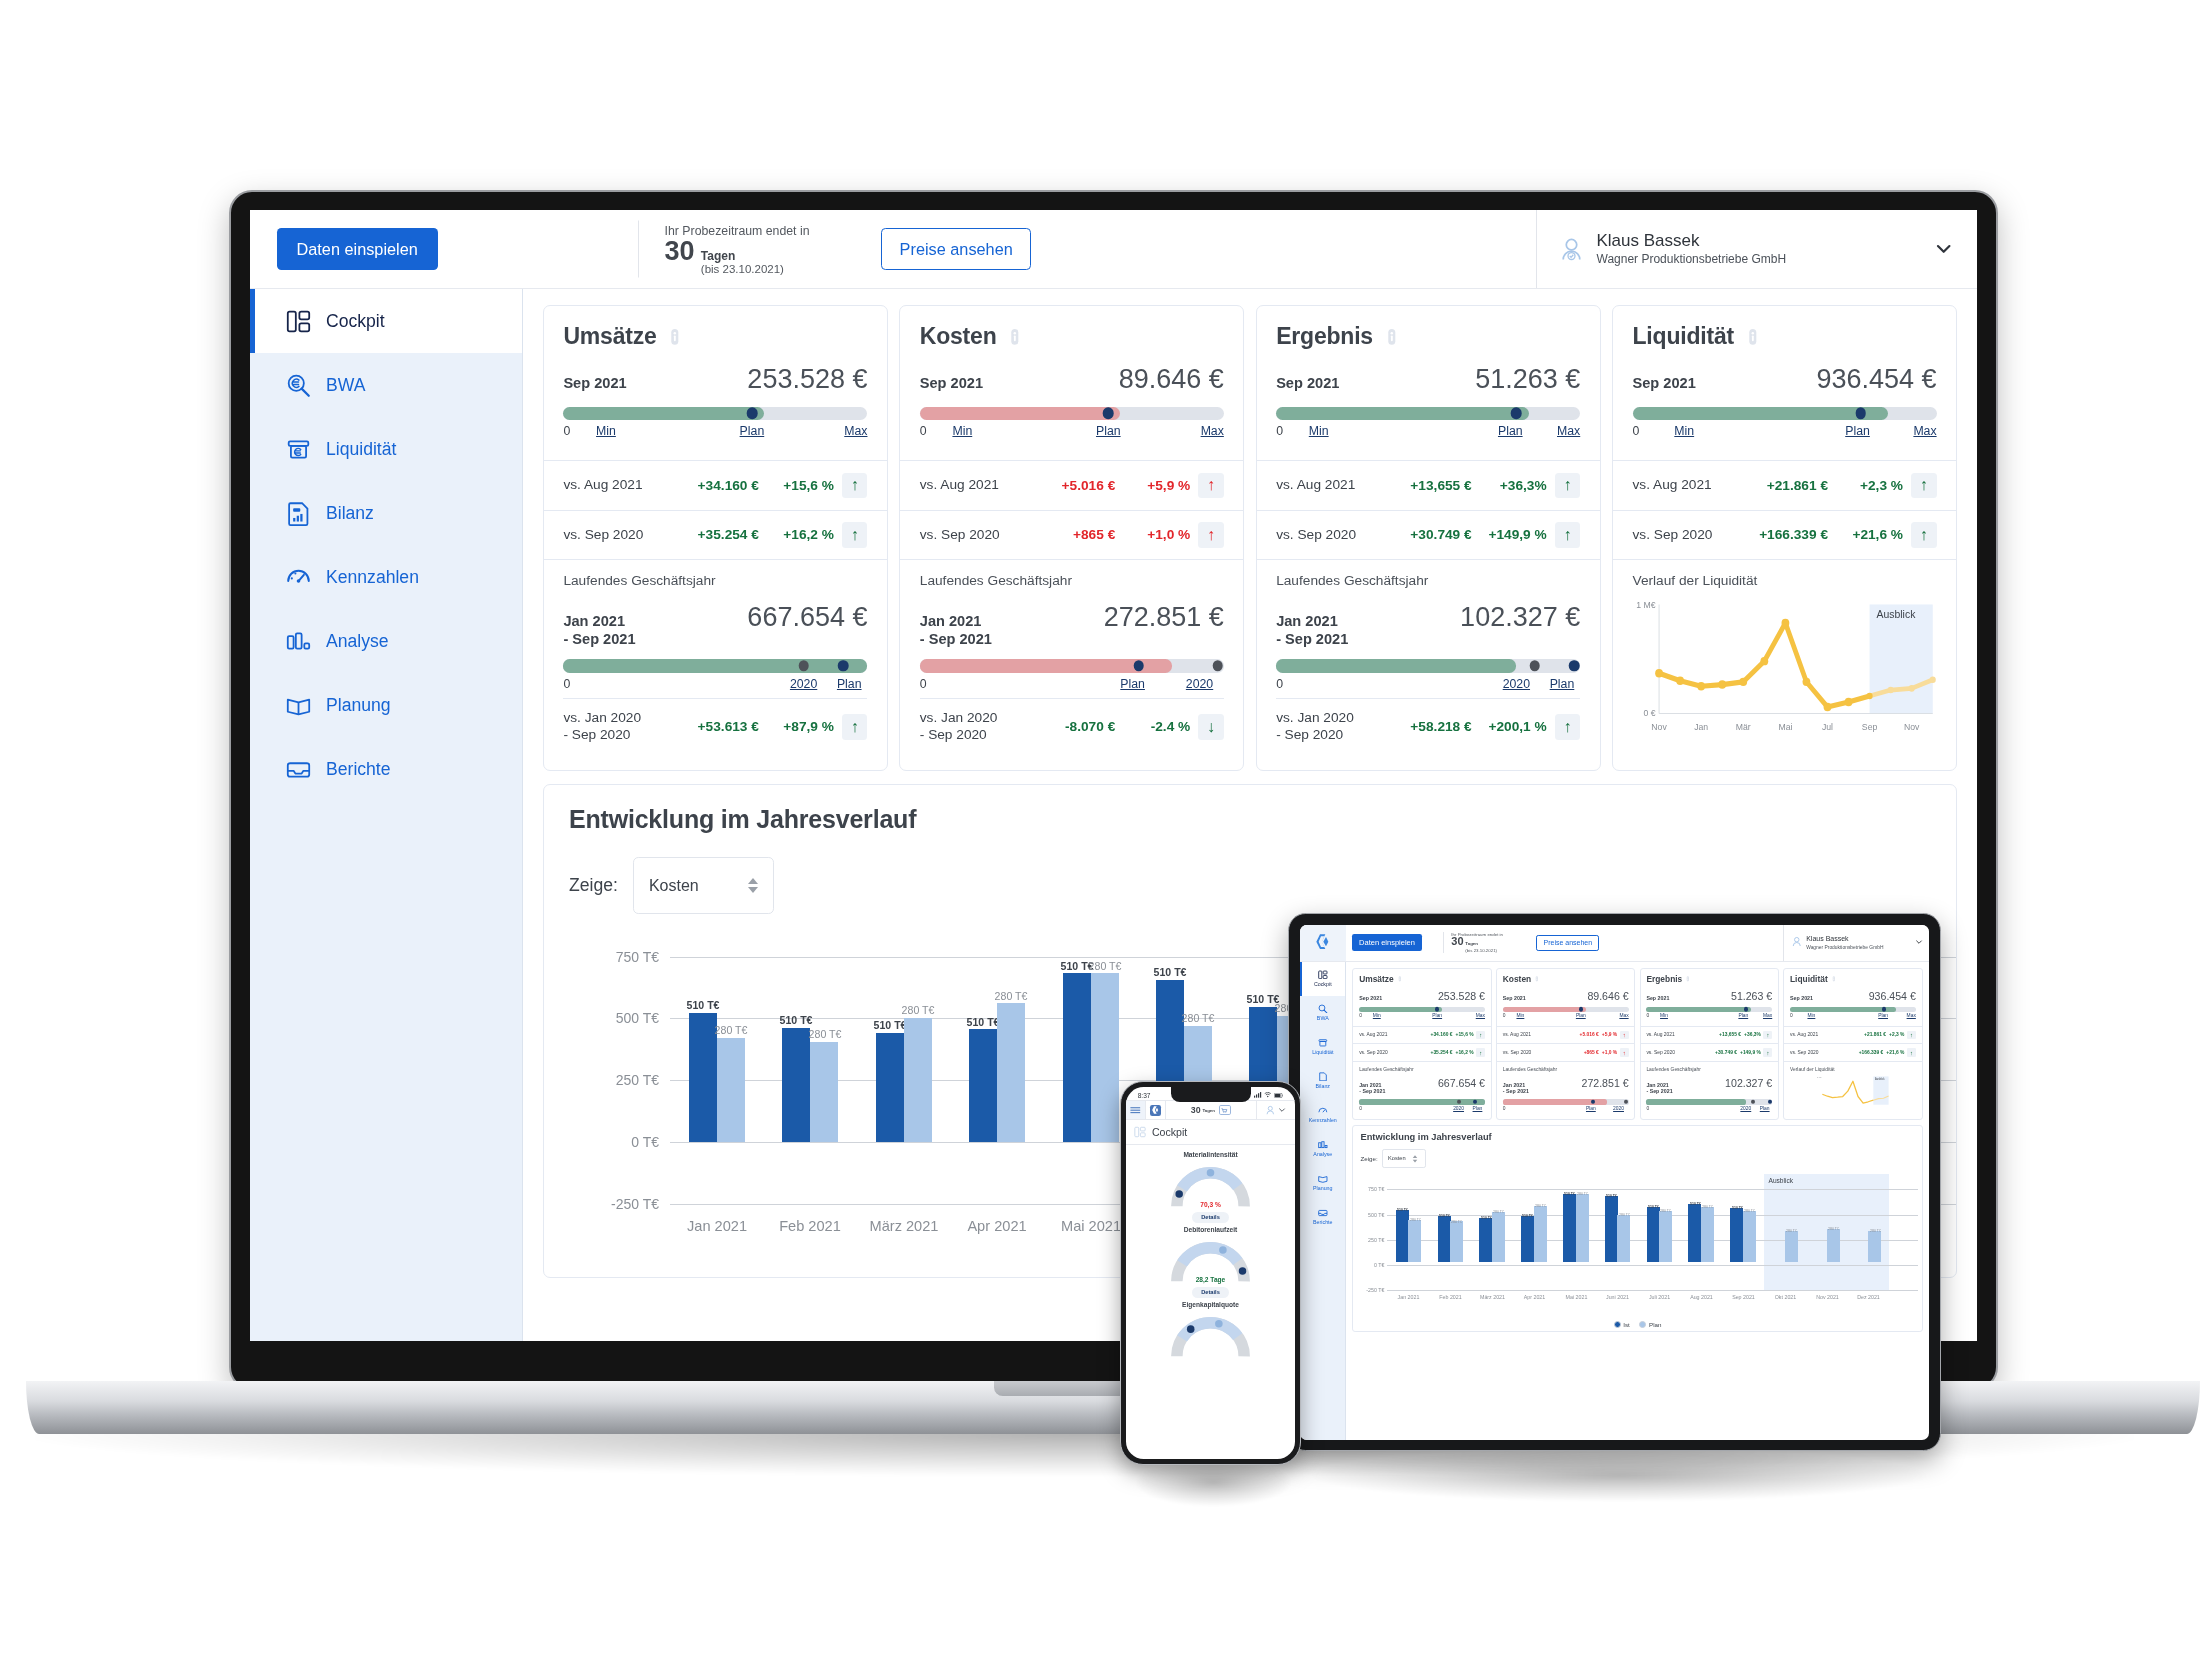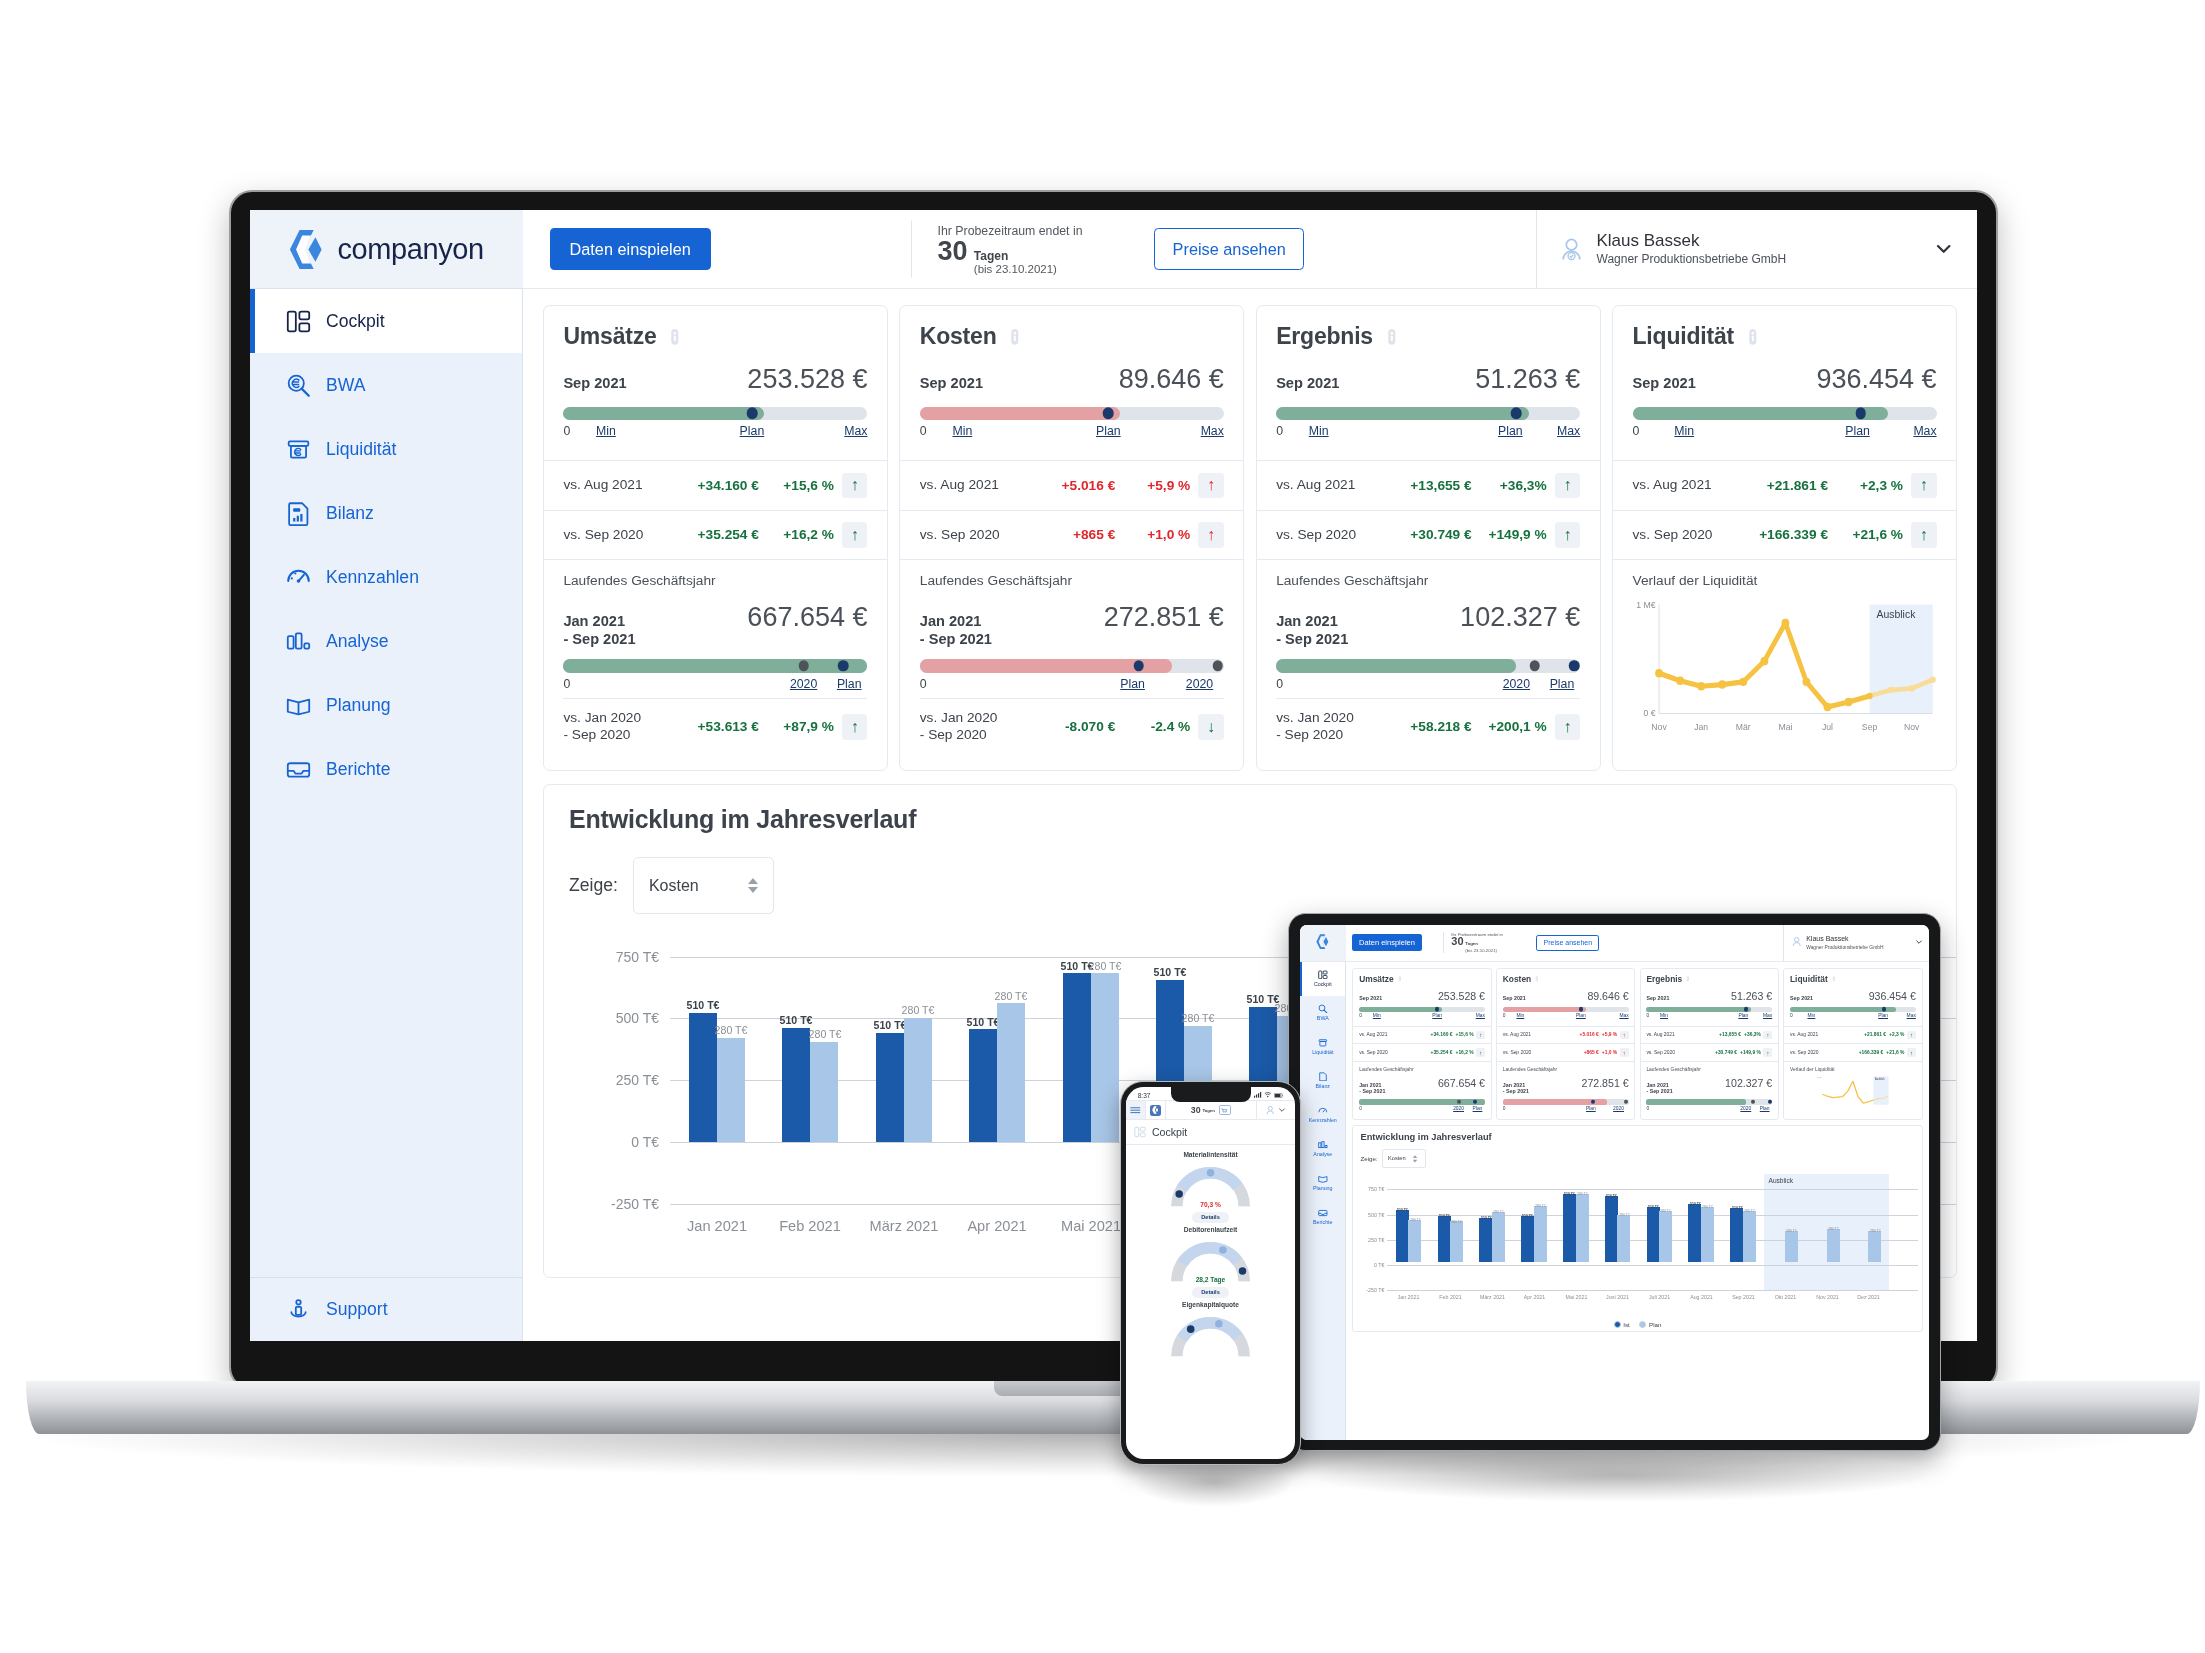--- a/index.html
+++ b/index.html
@@ -350,30 +350,20 @@
 
 <div id="laptop-shadow"></div>
 
 <div id="laptop-device">
   <div id="laptop-bezel"></div>
 
   <div id="laptop-screen">
     <div id="app">
 
       <div id="topbar">
-        <div class="brand-cell">
-          <span class="brand-mark">
-            <svg viewBox="0 0 84 92" width="37" height="41">
-              <path d="M56 2 L24 2 L2 46 L24 90 L56 90 L34 46 Z" fill="#3b87e0"></path>
-              <path d="M50 14 L30 14 L16 46 L30 78 L50 78 L36 46 Z" fill="#ffffff"></path>
-              <path d="M60 18 L44 46 L60 74 L74 46 Z" fill="#3b87e0"></path>
-            </svg>
-          </span>
-          <span class="brand-name">companyon</span>
-        </div>
 
         <div class="topbar-actions">
           <button id="import-btn">Daten einspielen</button>
 
           <div class="trial-block">
             <div class="trial-line1">Ihr Probezeitraum endet in</div>
             <div class="trial-row">
               <div class="trial-days">30</div>
               <div class="trial-sub">
                 <div class="trial-tagen">Tagen</div>
@@ -496,30 +486,20 @@
                 <rect x="4" y="14" width="48" height="30" rx="5" fill="none" stroke="#1664d4" stroke-width="4"></rect>
                 <path d="M4 31 h13 l4 6 h14 l4 -6 h13" fill="none" stroke="#1664d4" stroke-width="4" stroke-linejoin="round"></path>
               </svg>
             </span>
             <span class="nav-label">Berichte</span>
           </div>
 
           <div class="nav-spacer"></div>
           <div class="nav-sep"></div>
 
-          <div class="nav-item">
-            <span class="nav-ico">
-              <svg viewBox="0 0 56 56" width="25" height="25">
-                <circle cx="28" cy="12" r="5" fill="none" stroke="#1664d4" stroke-width="4"></circle>
-                <rect x="22" y="22" width="12" height="18" rx="2" fill="none" stroke="#1664d4" stroke-width="4"></rect>
-                <path d="M12 34 a16 10 0 0 0 32 0" fill="none" stroke="#1664d4" stroke-width="4" stroke-linecap="round"></path>
-              </svg>
-            </span>
-            <span class="nav-label">Support</span>
-          </div>
         </nav>
 
         <main id="main">
           <div id="kpi-row">
               <section class="kpi-card">
                 <div class="kpi-top">
                   <div class="kpi-head">
                     <span class="kpi-title">Umsätze</span>
                     <span class="info-ico"><svg viewBox="0 0 40 40" width="17.6" height="17.6">
                         <rect x="12" y="2" width="16" height="36" rx="8" fill="#dfe4ec"></rect>

